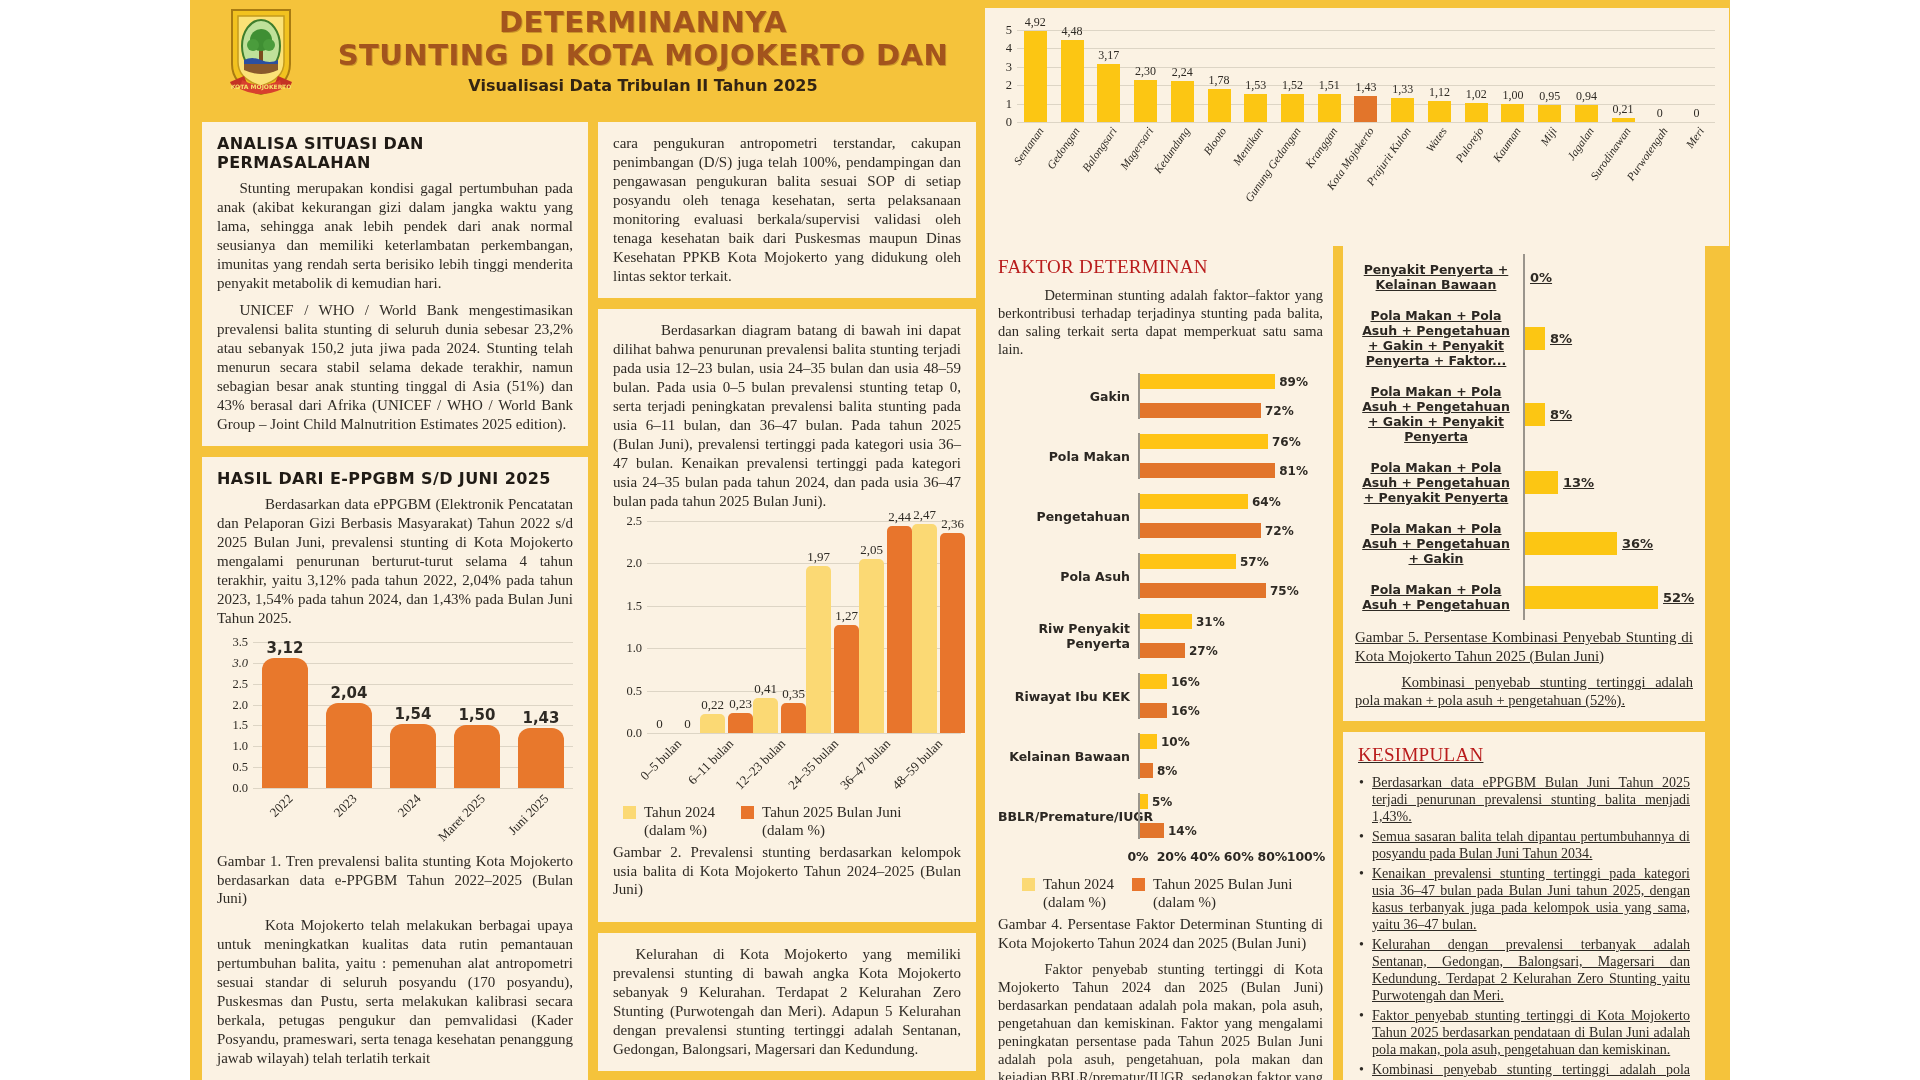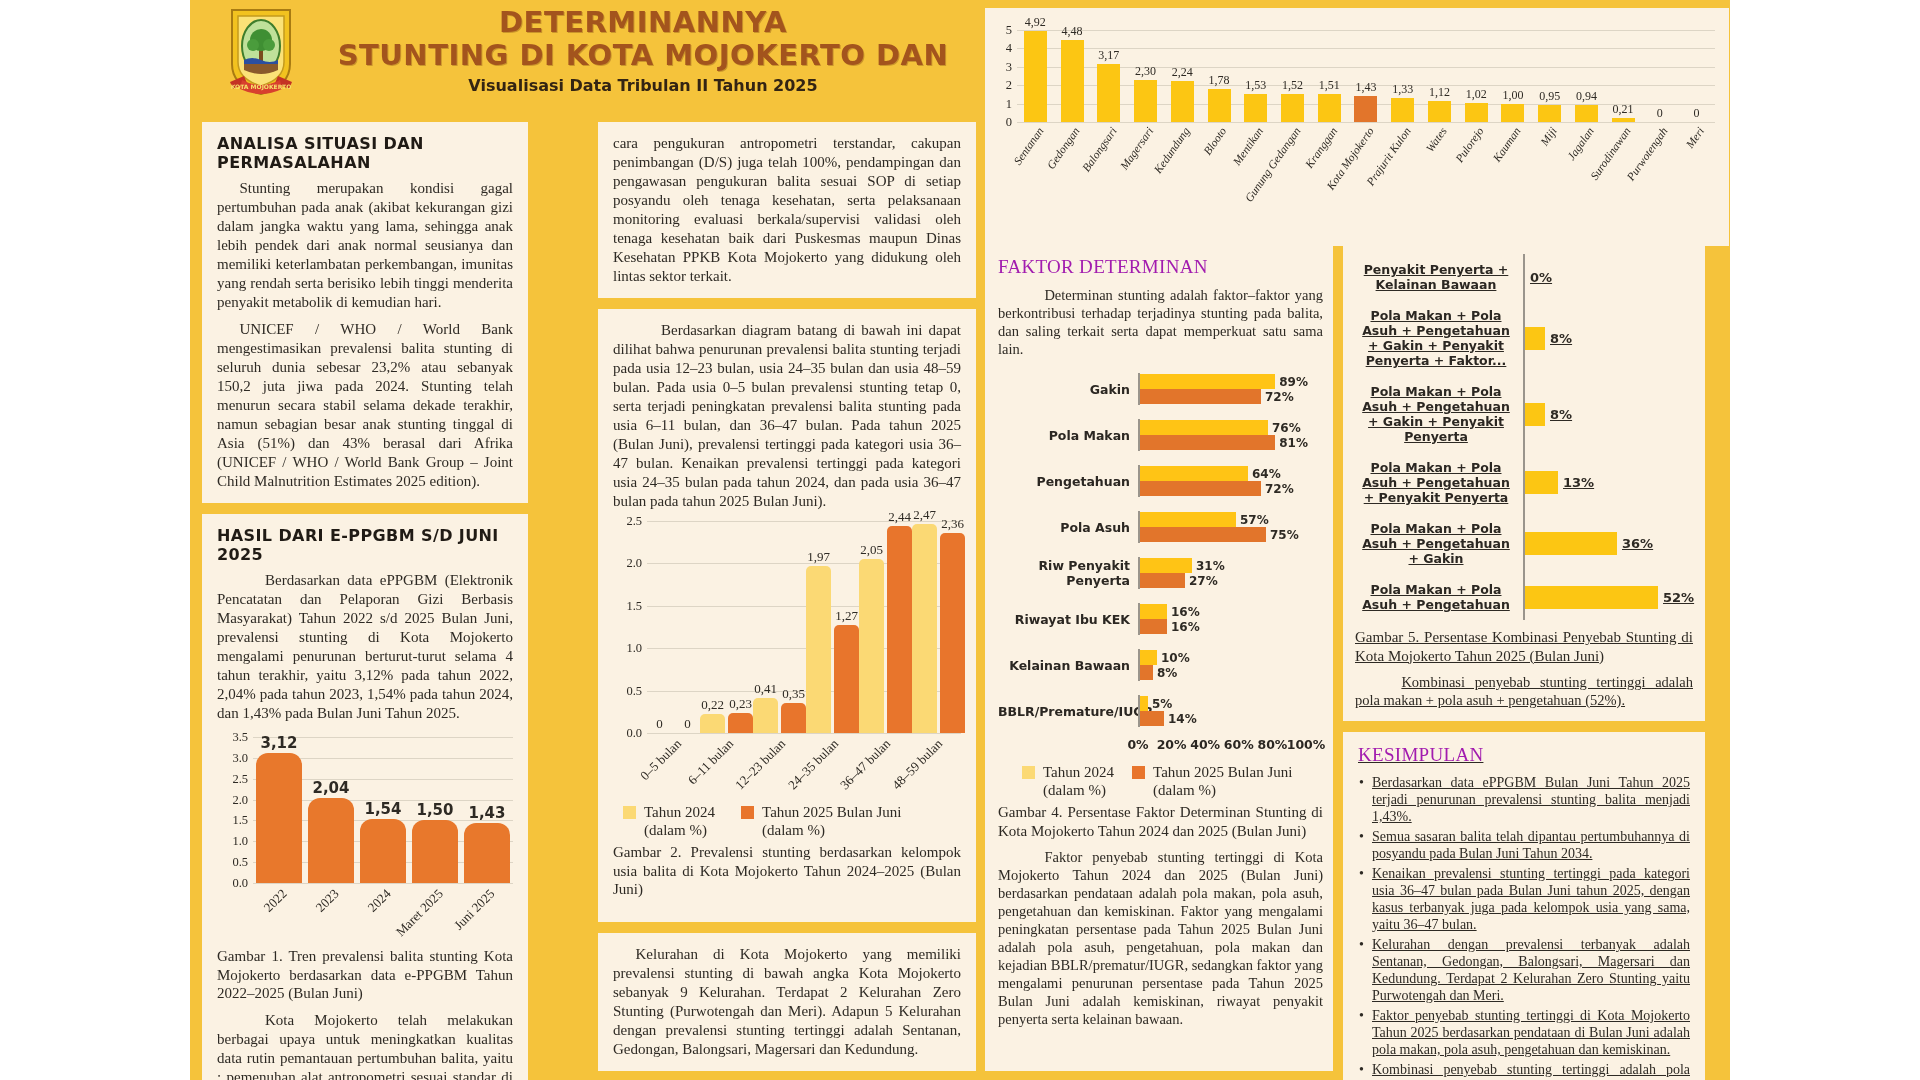--- a/index.html
+++ b/index.html
@@ -12,29 +12,29 @@
   .logo{position:absolute;left:28px;top:6px;}
   .titlewrap{position:absolute;left:108px;top:4px;width:670px;text-align:center;}
   .title{font-family:"DejaVu Sans",sans-serif;font-weight:bold;font-size:29px;line-height:33px;
          color:#a3541d;letter-spacing:.5px;text-shadow:1px 1px 0 rgba(122,62,14,.35);}
   .subtitle{font-family:"DejaVu Sans",sans-serif;font-weight:bold;font-size:16px;color:#332413;margin-top:4px;}
 
   
   .box{background:#fbf2e3;padding:12px 15px;}
   .col{position:absolute;display:flex;flex-direction:column;gap:11px;}
   .col .grow{flex:1;}
-  .col1{left:12px;top:122px;width:326px;bottom:9px;}
+  .col1{left:12px;top:122px;width:386px;bottom:9px;}
   .col2{left:408px;top:122px;width:378px;bottom:9px;}
   .col3{left:795px;top:244px;width:348px;bottom:9px;}
   .col4{left:1153px;top:244px;width:362px;bottom:9px;text-decoration:underline;}
   .boxg3{position:absolute;left:795px;top:8px;width:720px;height:224px;}
 
   .h-sans{font-family:"DejaVu Sans",sans-serif;font-weight:bold;font-size:16px;letter-spacing:.4px;
           color:#201b15;margin:0 0 7px 0;}
-  .h-serif{font-size:19px;color:#a21caf;margin:0 0 8px 0;letter-spacing:.3px;}
+  .h-serif{font-size:19px;color:#b91c1c;margin:0 0 8px 0;letter-spacing:.3px;}
   p{margin:0 0 8px 0;text-align:justify;font-size:15px;line-height:19px;}
   .col3 p,.col4 p{font-size:14.5px;line-height:18px;}
   .ind-sm{text-indent:1.5em;}
   .ind-lg{text-indent:3.2em;}
   .caption{font-size:15px;line-height:18.5px;text-align:justify;margin:4px 0 8px 0;}
   .capg3{font-size:15.5px;margin-top:2px;text-align:left;}
 
   
   ul.blt{margin:0;padding:0;list-style:none;}
   ul.blt li{position:relative;padding-left:14px;margin-bottom:3px;text-align:justify;
@@ -55,21 +55,21 @@
   .vb .v-val{font-family:"DejaVu Sans",sans-serif;font-weight:bold;}
   .v-xrow{display:flex;}
   .v-xslot{flex:1;position:relative;}
   .v-xlab{position:absolute;top:3px;right:50%;transform-origin:100% 0;white-space:nowrap;font-size:13px;}
   .ital .v-xlab{font-style:italic;font-size:11.5px;}
 
   
   .h-row{display:flex;align-items:center;padding:7px 0;}
   .h-lab{flex:none;text-align:right;padding-right:8px;box-sizing:border-box;
          font-family:"DejaVu Sans",sans-serif;font-weight:bold;font-size:12.5px;line-height:15px;color:#2b2722;}
-  .h-bars{flex:none;border-left:2px solid #9a958c;display:flex;flex-direction:column;gap:0;padding:1px 0;text-align:center;}
+  .h-bars{flex:none;border-left:2px solid #9a958c;display:flex;flex-direction:column;gap:14px;padding:1px 0;text-align:center;}
   .h-line{display:flex;align-items:center;}
   .h-val{font-family:"DejaVu Sans",sans-serif;font-weight:bold;font-size:12px;margin-left:4px;}
   .h-axis{position:relative;height:20px;margin-top:3px;}
   .h-tick{position:absolute;transform:translateX(-50%);font-family:"DejaVu Sans",sans-serif;
           font-weight:bold;font-size:12.5px;color:#2b2722;}
 
   
   .h5-row{display:flex;align-items:stretch;}
   .h5-lab{flex:none;display:flex;align-items:center;justify-content:center;text-align:center;
           font-family:"DejaVu Sans",sans-serif;font-weight:bold;font-size:12.5px;line-height:15px;
@@ -317,21 +317,21 @@
         <p class="ind-sm">Stunting merupakan kondisi gagal pertumbuhan pada anak (akibat kekurangan gizi dalam jangka waktu yang lama, sehingga anak lebih pendek dari anak normal seusianya dan memiliki keterlambatan perkembangan, imunitas yang rendah serta berisiko lebih tinggi menderita penyakit metabolik di kemudian hari.</p>
         <p class="ind-sm" style="margin-bottom:0;">UNICEF / WHO / World Bank mengestimasikan prevalensi balita stunting di seluruh dunia sebesar 23,2% atau sebanyak 150,2 juta jiwa pada 2024. Stunting telah menurun secara stabil selama dekade terakhir, namun sebagian besar anak stunting tinggal di Asia (51%) dan 43% berasal dari Afrika (UNICEF / WHO / World Bank Group – Joint Child Malnutrition Estimates 2025 edition).</p>
       </div>
       <div class="box grow">
         <div class="h-sans">HASIL DARI E-PPGBM S/D JUNI 2025</div>
         <p class="ind-lg">Berdasarkan data ePPGBM (Elektronik Pencatatan dan Pelaporan Gizi Berbasis Masyarakat) Tahun 2022 s/d 2025 Bulan Juni, prevalensi stunting di Kota Mojokerto mengalami penurunan berturut-turut selama 4 tahun terakhir, yaitu 3,12% pada tahun 2022, 2,04% pada tahun 2023, 1,54% pada tahun 2024, dan 1,43% pada Bulan Juni Tahun 2025.</p>
         <div class="vb" style="margin-top:14px;">
             <div class="v-row">
               <div class="v-yaxis" style="width: 36px; height: 146px;">
                 <div class="v-ytick" style="top: -7px;">3.5</div>
-                <div class="v-ytick" style="top: 13.8571px;">3.0</div>
+                <div class="v-ytick" style="top: 13.8571px; font-style: italic;">3.0</div>
                 <div class="v-ytick" style="top: 34.7143px;">2.5</div>
                 <div class="v-ytick" style="top: 55.5714px;">2.0</div>
                 <div class="v-ytick" style="top: 76.4286px;">1.5</div>
                 <div class="v-ytick" style="top: 97.2857px;">1.0</div>
                 <div class="v-ytick" style="top: 118.143px;">0.5</div>
                 <div class="v-ytick" style="top: 139px;">0.0</div>
               </div>
               <div class="v-plot" style="height: 146px;">
                 <div class="v-grid" style="top: 0px;"></div>
                 <div class="v-grid" style="top: 20.8571px;"></div>

